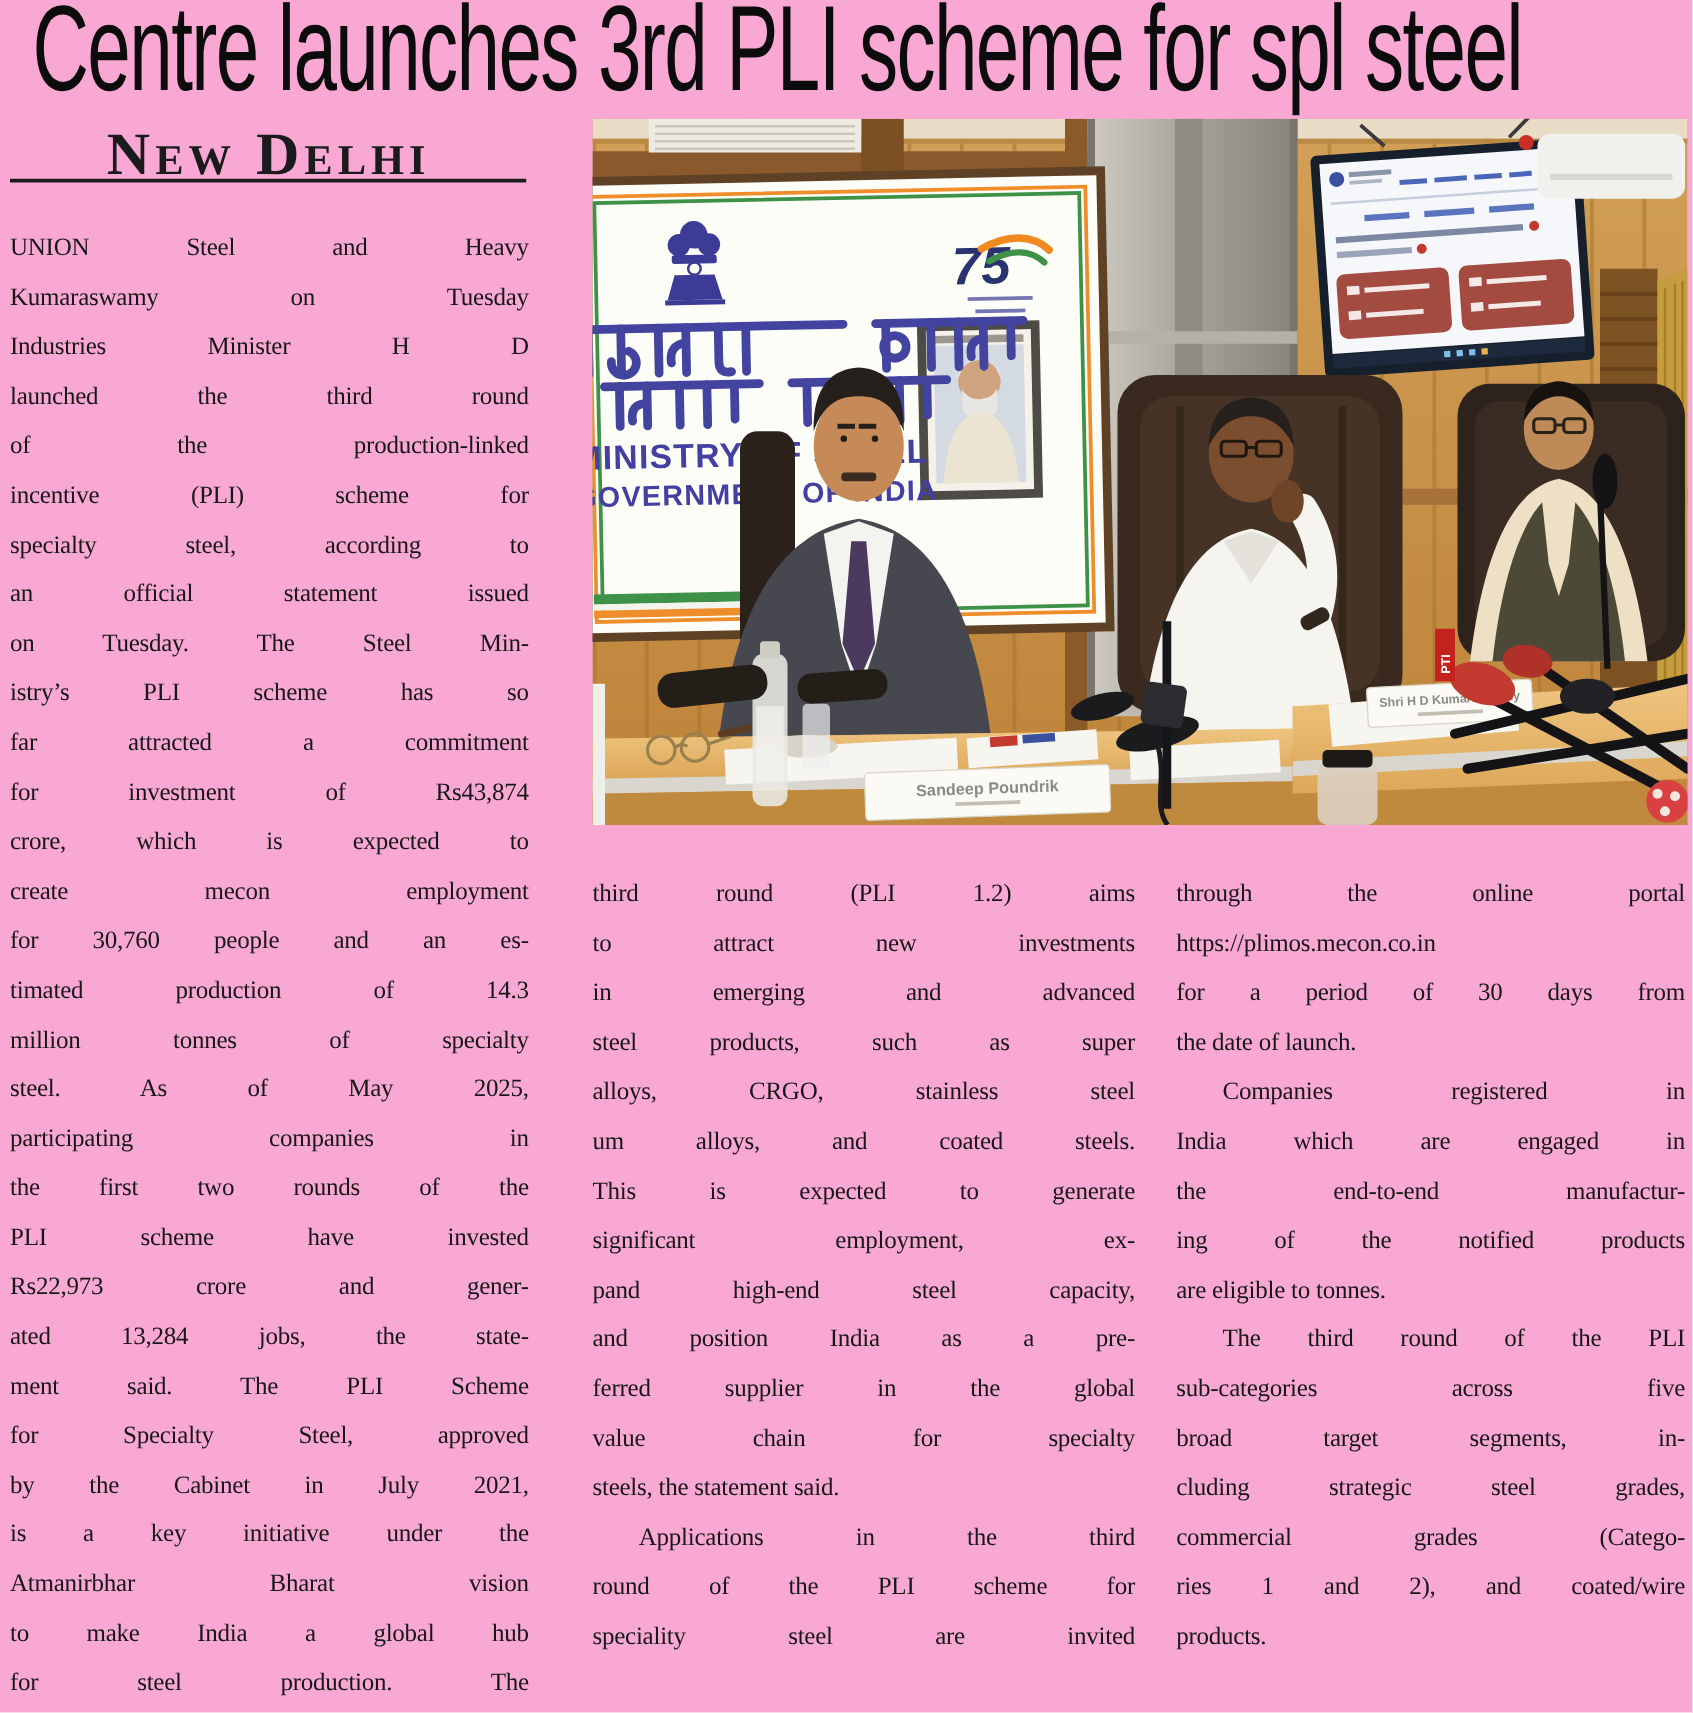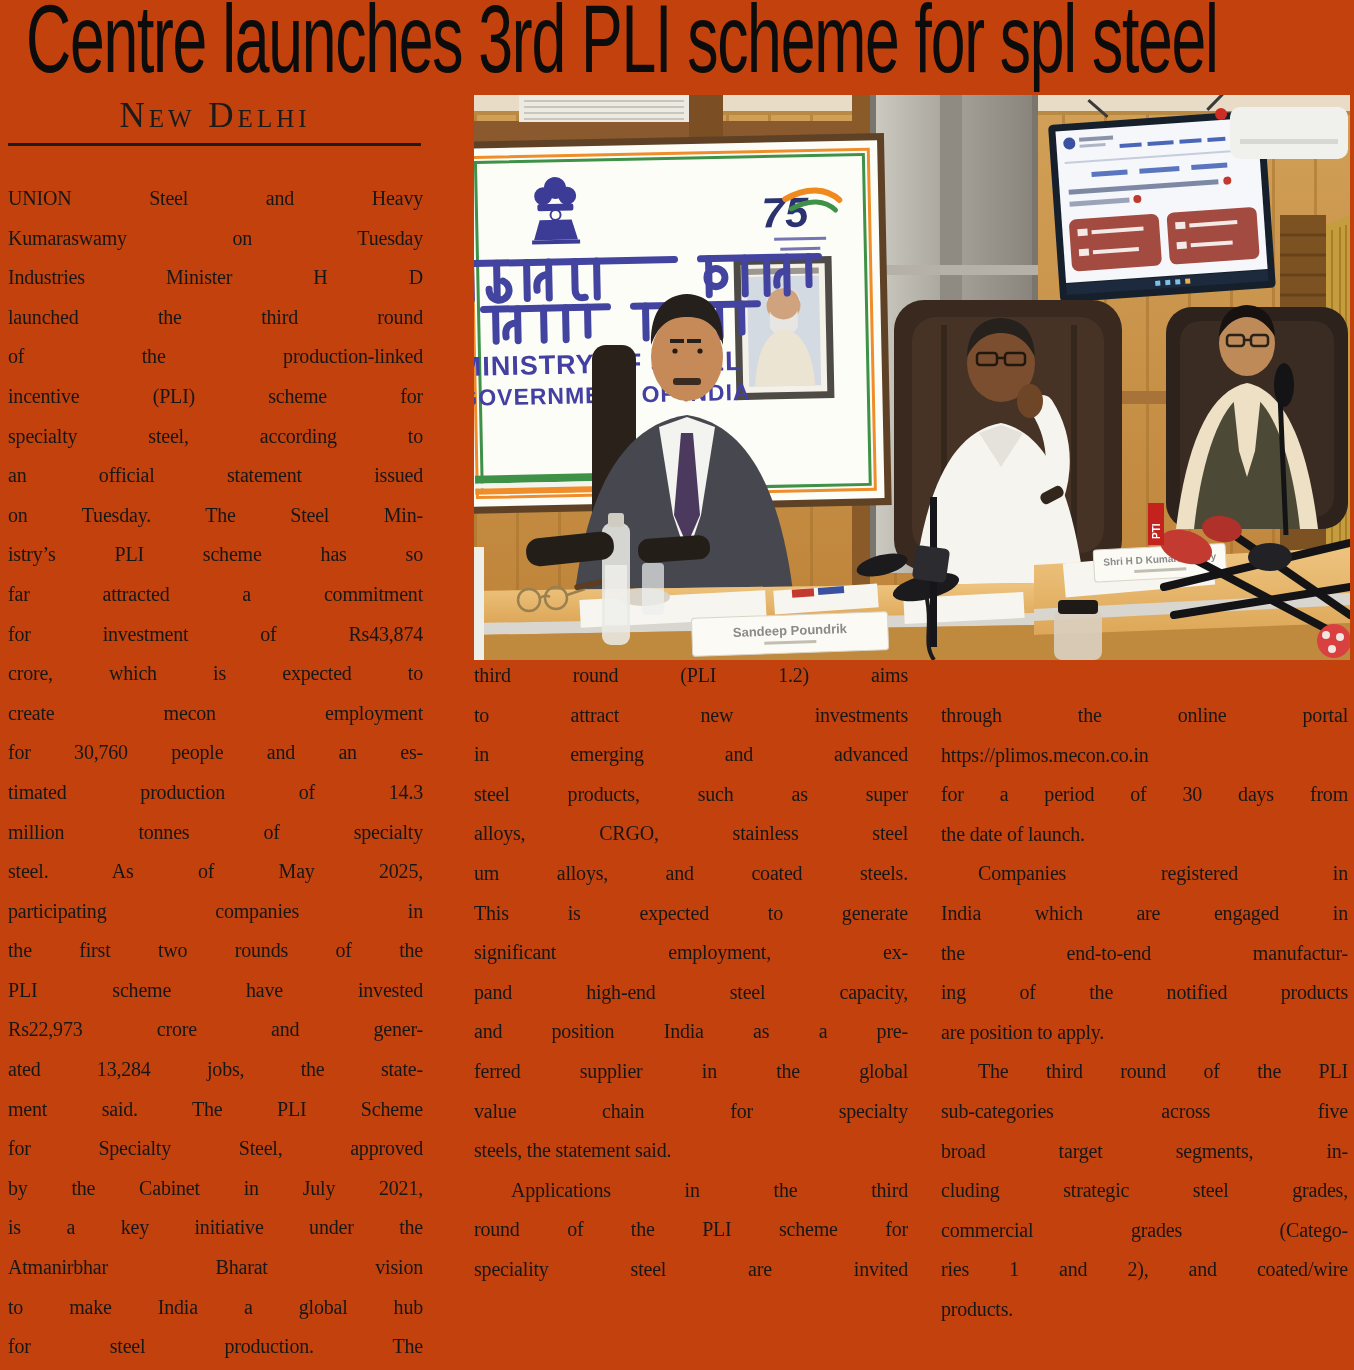--- a/index.html
+++ b/index.html
@@ -1,32 +1,32 @@
 <!DOCTYPE html>
 <html><head>
 <meta charset="utf-8">
 <style>
   html,body{margin:0;padding:0;background:#ffffff}
   body{width:1354px;height:1370px;position:relative;overflow:hidden;
        font-family:"Liberation Serif",serif;color:#161616}
-  .page{position:absolute;inset:0;background:#c2410c}
+  .page{position:absolute;inset:0;background:#f9a8d4}
 
   .headline{position:absolute;left:26px;top:-10px;margin:0;
     font-family:"Liberation Sans",sans-serif;font-weight:400;
     font-size:97px;line-height:1.0;letter-spacing:-2px;white-space:nowrap;
     color:#0c0c0c;transform:scaleX(.645);transform-origin:0 0;}
 
   .dateline{position:absolute;left:8px;top:96px;width:414px;text-align:center;
-    font-variant:small-caps;font-size:35px;letter-spacing:4px;font-weight:400;color:#1b1b1b}
+    font-variant:small-caps;font-size:48px;letter-spacing:4px;font-weight:700;color:#1b1b1b}
   .date-rule{position:absolute;left:8px;top:143px;width:413px;height:0;
     border-bottom:3px solid #1c1c1c}
 
   .col{position:absolute;font-size:20px;color:#171717}
   .col-left {left:8px;  top:179px;width:415px}
-  .col-mid  {left:474px;top:656px;width:434px}
+  .col-mid  {left:474px;top:696px;width:434px}
   .col-right{left:941px;top:696px;width:407px}
   .ln{line-height:39.6px;height:39.6px;text-align:justify;text-align-last:justify;
       letter-spacing:-0.2px;overflow:visible;white-space:nowrap}
   .ln.end{text-align-last:left}
   .ln.ind{text-indent:37px}
 
   .photo{position:absolute;left:474px;top:95px;width:876px;height:565px;display:block}
   svg text{font-family:"Liberation Sans",sans-serif}
 </style>
 </head>
@@ -91,21 +91,21 @@
     </div>
   <div class="col col-right">
       <div class="ln">through the online portal</div>
       <div class="ln">https://plimos.mecon.co.in</div>
       <div class="ln">for a period of 30 days from</div>
       <div class="ln end">the date of launch.</div>
       <div class="ln ind">Companies registered in</div>
       <div class="ln">India which are engaged in</div>
       <div class="ln">the end-to-end manufactur-</div>
       <div class="ln">ing of the notified products</div>
-      <div class="ln end">are position to apply.</div>
+      <div class="ln end">are eligible to tonnes.</div>
       <div class="ln ind">The third round of the PLI</div>
       <div class="ln">sub-categories across five</div>
       <div class="ln">broad target segments, in-</div>
       <div class="ln">cluding strategic steel grades,</div>
       <div class="ln">commercial grades (Catego-</div>
       <div class="ln">ries 1 and 2), and coated/wire</div>
       <div class="ln end">products.</div>
     </div>
 
   <svg class="photo" viewBox="0 0 876 565" preserveAspectRatio="none">

